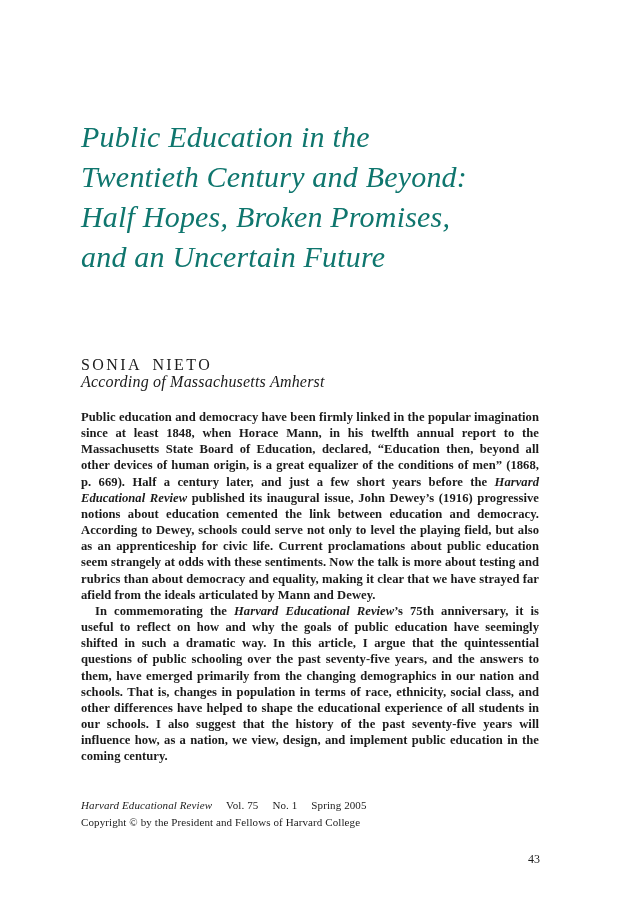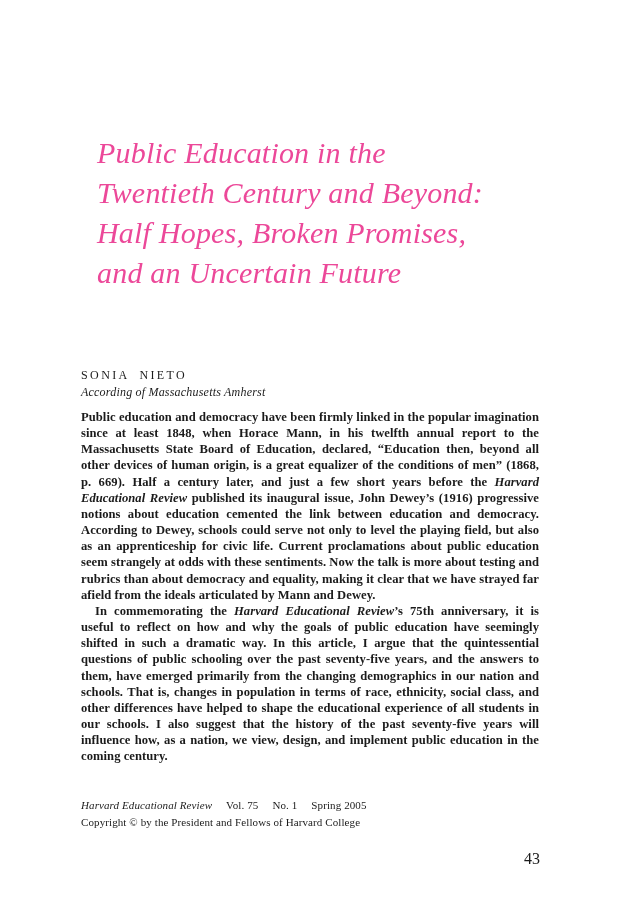--- a/index.html
+++ b/index.html
@@ -13,35 +13,35 @@
     height: 919px;
     background: #ffffff;
     color: #1b1b1b;
     font-family: "Liberation Serif", "DejaVu Serif", serif;
     overflow: hidden;
   }
   .article-title {
     position: absolute;
     left: 81px;
     top: 117px;
-    margin: 16px;
+    margin: 0;
     font-family: "Liberation Serif", "DejaVu Serif", serif;
     font-style: italic;
     font-weight: normal;
     font-size: 30px;
     line-height: 40px;
     letter-spacing: 0.2px;
-    color: #ec4899;
+    color: #0f766e;
   }
   .title-line { display: block; }
   .author-block {
     position: absolute;
     left: 81px;
-    top: 367px;
-    font-size: 12px;
+    top: 357px;
+    font-size: 16px;
     line-height: 16px;
   }
   .author-name {
     font-style: normal;
     letter-spacing: 2.4px;
     word-spacing: 5px;
   }
   .author-affiliation {
     font-style: italic;
     margin-top: 1px;
@@ -67,21 +67,21 @@
     font-size: 11px;
     line-height: 17px;
     letter-spacing: 0.1px;
   }
   .journal-name { font-style: italic; }
   .footer-meta { margin-left: 14px; }
   .page-number {
     position: absolute;
     top: 852px;
     right: 80px;
-    font-size: 16px;
+    font-size: 12px;
     line-height: 14px;
     text-align: right;
   }
 </style>
 </head>
 <body>
 
 <div class="page">
 
   <h1 class="article-title">

